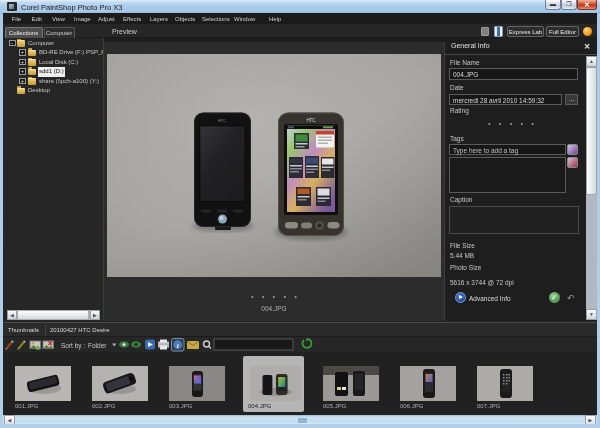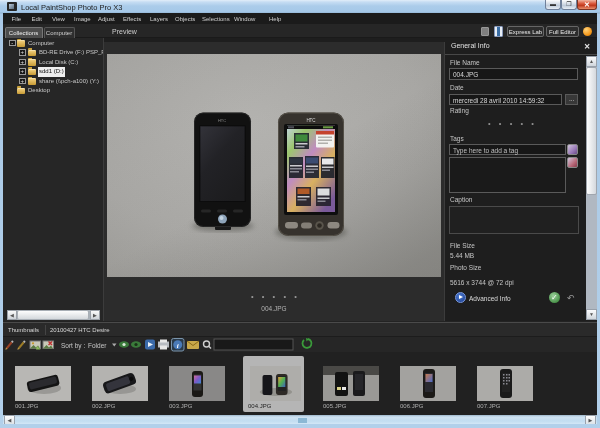--- a/index.html
+++ b/index.html
@@ -78,21 +78,21 @@
 .thumblabel { position:absolute; top:51px; font-size:6px; color:#b0b0b0; }
 #selbox { position:absolute; left:240px; top:4px; width:61px; height:56px; background:#b5b5b5; border-radius:2px; }
 #hscroll { position:absolute; left:0px; top:92px; width:594px; height:10px; background:linear-gradient(180deg,#9cb6ca 0,#cfe3f2 20%,#c2ddf0 60%,#d8eaf8 100%); }
 #hscroll .ar { position:absolute; top:0px; width:11px; height:10px; background:linear-gradient(180deg,#fdfdfd,#dde3e8); border:1px solid #9aa2ac; border-radius:1px;}
 #grip { position:absolute; left:295px; top:2.5px; width:9px; height:5px; background:#8cb8d4; }
 </style>
 </head>
 <body>
 <div id="win">
   <div id="appicon"></div>
-  <div id="apptitle">Local PaintShop Photo Pro X3</div>
+  <div id="apptitle">Corel PaintShop Photo Pro X3</div>
   <div class="tbtn" id="btnmin">
       <span>▬</span>
     </div>
   <div class="tbtn" id="btnmax">
       <span>❐</span>
     </div>
   <div class="tbtn" id="btnclose">
       <span>✕</span>
     </div>
   <div id="app">

